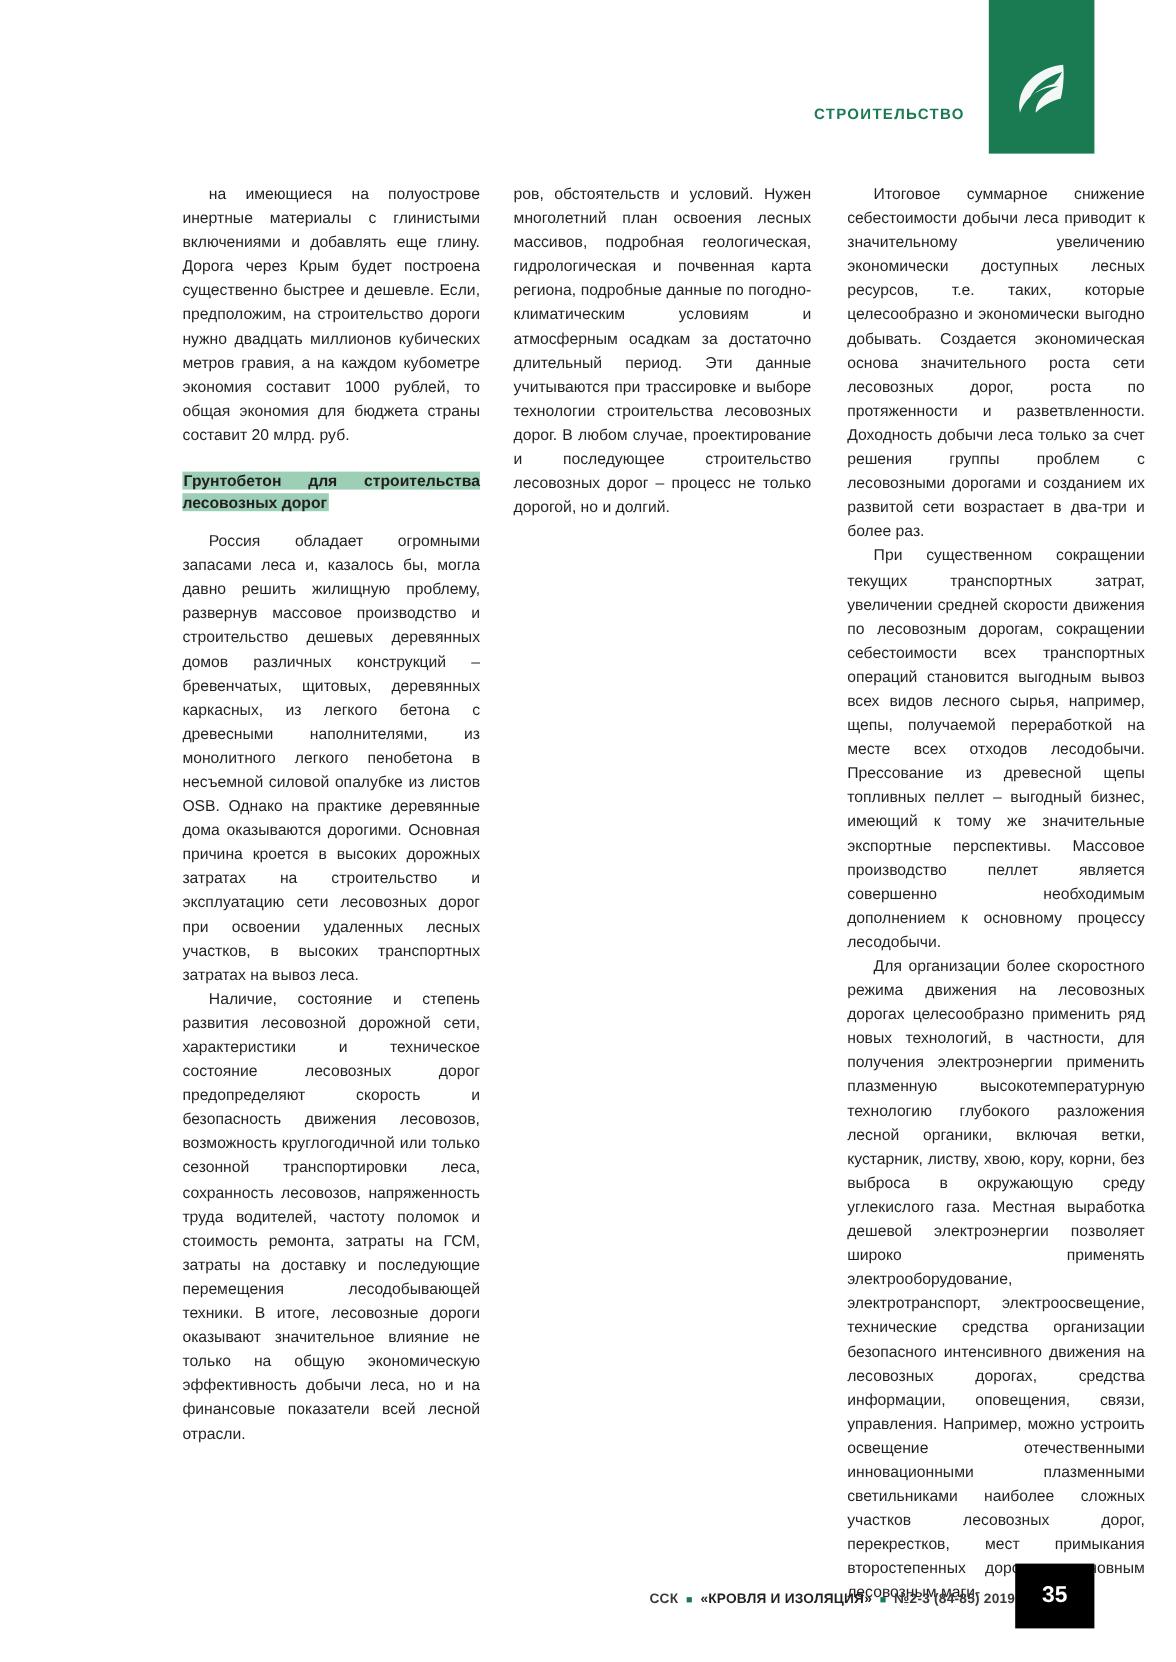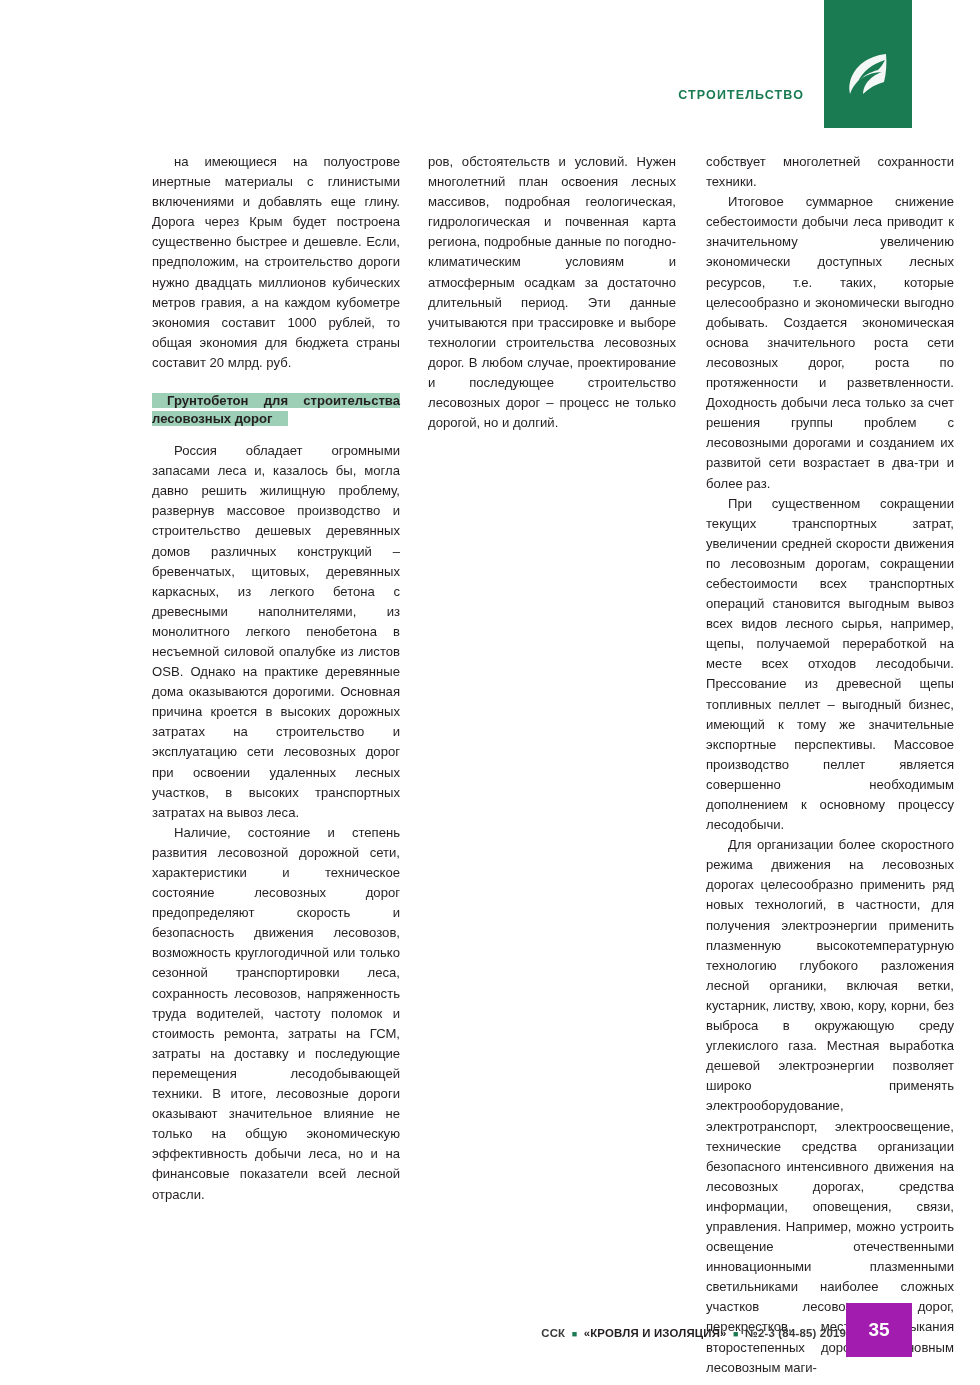--- a/index.html
+++ b/index.html
@@ -100,21 +100,21 @@
     font-size: 13.1px;
     line-height: 17.5px;
     font-weight: bold;
     color: #231f20;
     position: relative;
     display: block;
     text-indent: 0;
   }
   .subhead .hl {
     background: #9ccfb6;
-    padding: 0 15px;
+    padding: 0 1px;
   }
 
   
   .footer {
     position: absolute;
     left: 0;
     bottom: 38px;
     width: 980px;
     height: 34px;
   }
@@ -136,21 +136,21 @@
   }
   .footer-text .journal {
     color: #231f20;
   }
   .page-number-box {
     position: absolute;
     right: 68px;
     bottom: -10px;
     width: 66px;
     height: 54px;
-    background: #a21caf;
+    background: #000000;
     color: #ffffff;
     font-size: 19px;
     font-weight: bold;
     display: flex;
     align-items: center;
     justify-content: center;
   }
 </style>
 </head>
 <body>
@@ -178,21 +178,20 @@
 
       <p>Россия обладает огромными запасами леса и, казалось бы, могла давно решить жилищную проблему, развернув массовое производство и строительство дешевых деревянных домов различных конструкций – бревенчатых, щитовых, деревянных каркасных, из легкого бетона с древесными наполнителями, из монолитного легкого пенобетона в несъемной силовой опалубке из листов OSB. Однако на практике деревянные дома оказываются дорогими. Основная причина кроется в высоких дорожных затратах на строительство и эксплуатацию сети лесовозных дорог при освоении удаленных лесных участков, в высоких транспортных затратах на вывоз леса.</p>
       <p>Наличие, состояние и степень развития лесовозной дорожной сети, характеристики и техническое состояние лесовозных дорог предопределяют скорость и безопасность движения лесовозов, возможность круглогодичной или только сезонной транспортировки леса,  сохранность лесовозов, напряженность труда водителей, частоту поломок и стоимость ремонта, затраты на ГСМ, затраты на доставку и последующие перемещения лесодобывающей техники. В итоге, лесовозные дороги оказывают значительное влияние не только на общую экономическую эффективность добычи леса, но и на финансовые показатели всей лесной отрасли.</p>
     </div>
 
     <div class="col col-2">
       <p class="noindent">ров, обстоятельств и условий. Нужен многолетний план освоения лесных массивов, подробная геологическая, гидрологическая и почвенная карта региона, подробные данные по погодно-климатическим условиям и атмосферным осадкам за достаточно длительный период. Эти данные учитываются при трассировке и выборе технологии строительства лесовозных дорог. В любом случае, проектирование и последующее строительство лесовозных дорог – процесс не только дорогой, но и долгий.</p>
     </div>
 
     <div class="col col-3">
-      <p class="noindent">собствует многолетней сохранности техники.</p>
       <p>Итоговое суммарное снижение себестоимости добычи леса приводит к значительному увеличению экономически доступных лесных ресурсов, т.е. таких, которые целесообразно и экономически выгодно добывать. Создается экономическая основа значительного роста сети лесовозных дорог, роста по протяженности и разветвленности. Доходность добычи леса только за счет решения группы проблем с лесовозными дорогами и созданием их развитой сети возрастает в два-три и более раз.</p>
       <p>При существенном сокращении текущих транспортных затрат, увеличении средней скорости движения по лесовозным дорогам, сокращении себестоимости всех транспортных операций становится выгодным вывоз всех видов лесного сырья, например, щепы, получаемой переработкой на месте всех отходов лесодобычи. Прессование из древесной щепы топливных пеллет – выгодный бизнес, имеющий к тому же значительные экспортные перспективы. Массовое производство пеллет является совершенно необходимым дополнением к основному процессу лесодобычи.</p>
       <p>Для организации более скоростного режима движения на лесовозных дорогах целесообразно применить ряд новых технологий, в частности, для получения электроэнергии применить плазменную высокотемпературную технологию глубокого разложения лесной органики, включая ветки, кустарник, листву, хвою, кору, корни, без выброса в окружающую среду углекислого газа. Местная выработка дешевой электроэнергии позволяет широко применять электрооборудование, электротранспорт, электроосвещение, технические средства организации безопасного интенсивного движения на лесовозных дорогах, средства информации, оповещения, связи, управления. Например, можно устроить освещение отечественными инновационными плазменными светильниками наиболее сложных участков лесовозных дорог, перекрестков, мест примыкания второстепенных дорог к основным лесовозным маги-</p>
     </div>
 
   </div>
 
   <div class="footer">
     <div class="footer-text">
       <span>ССК</span>

